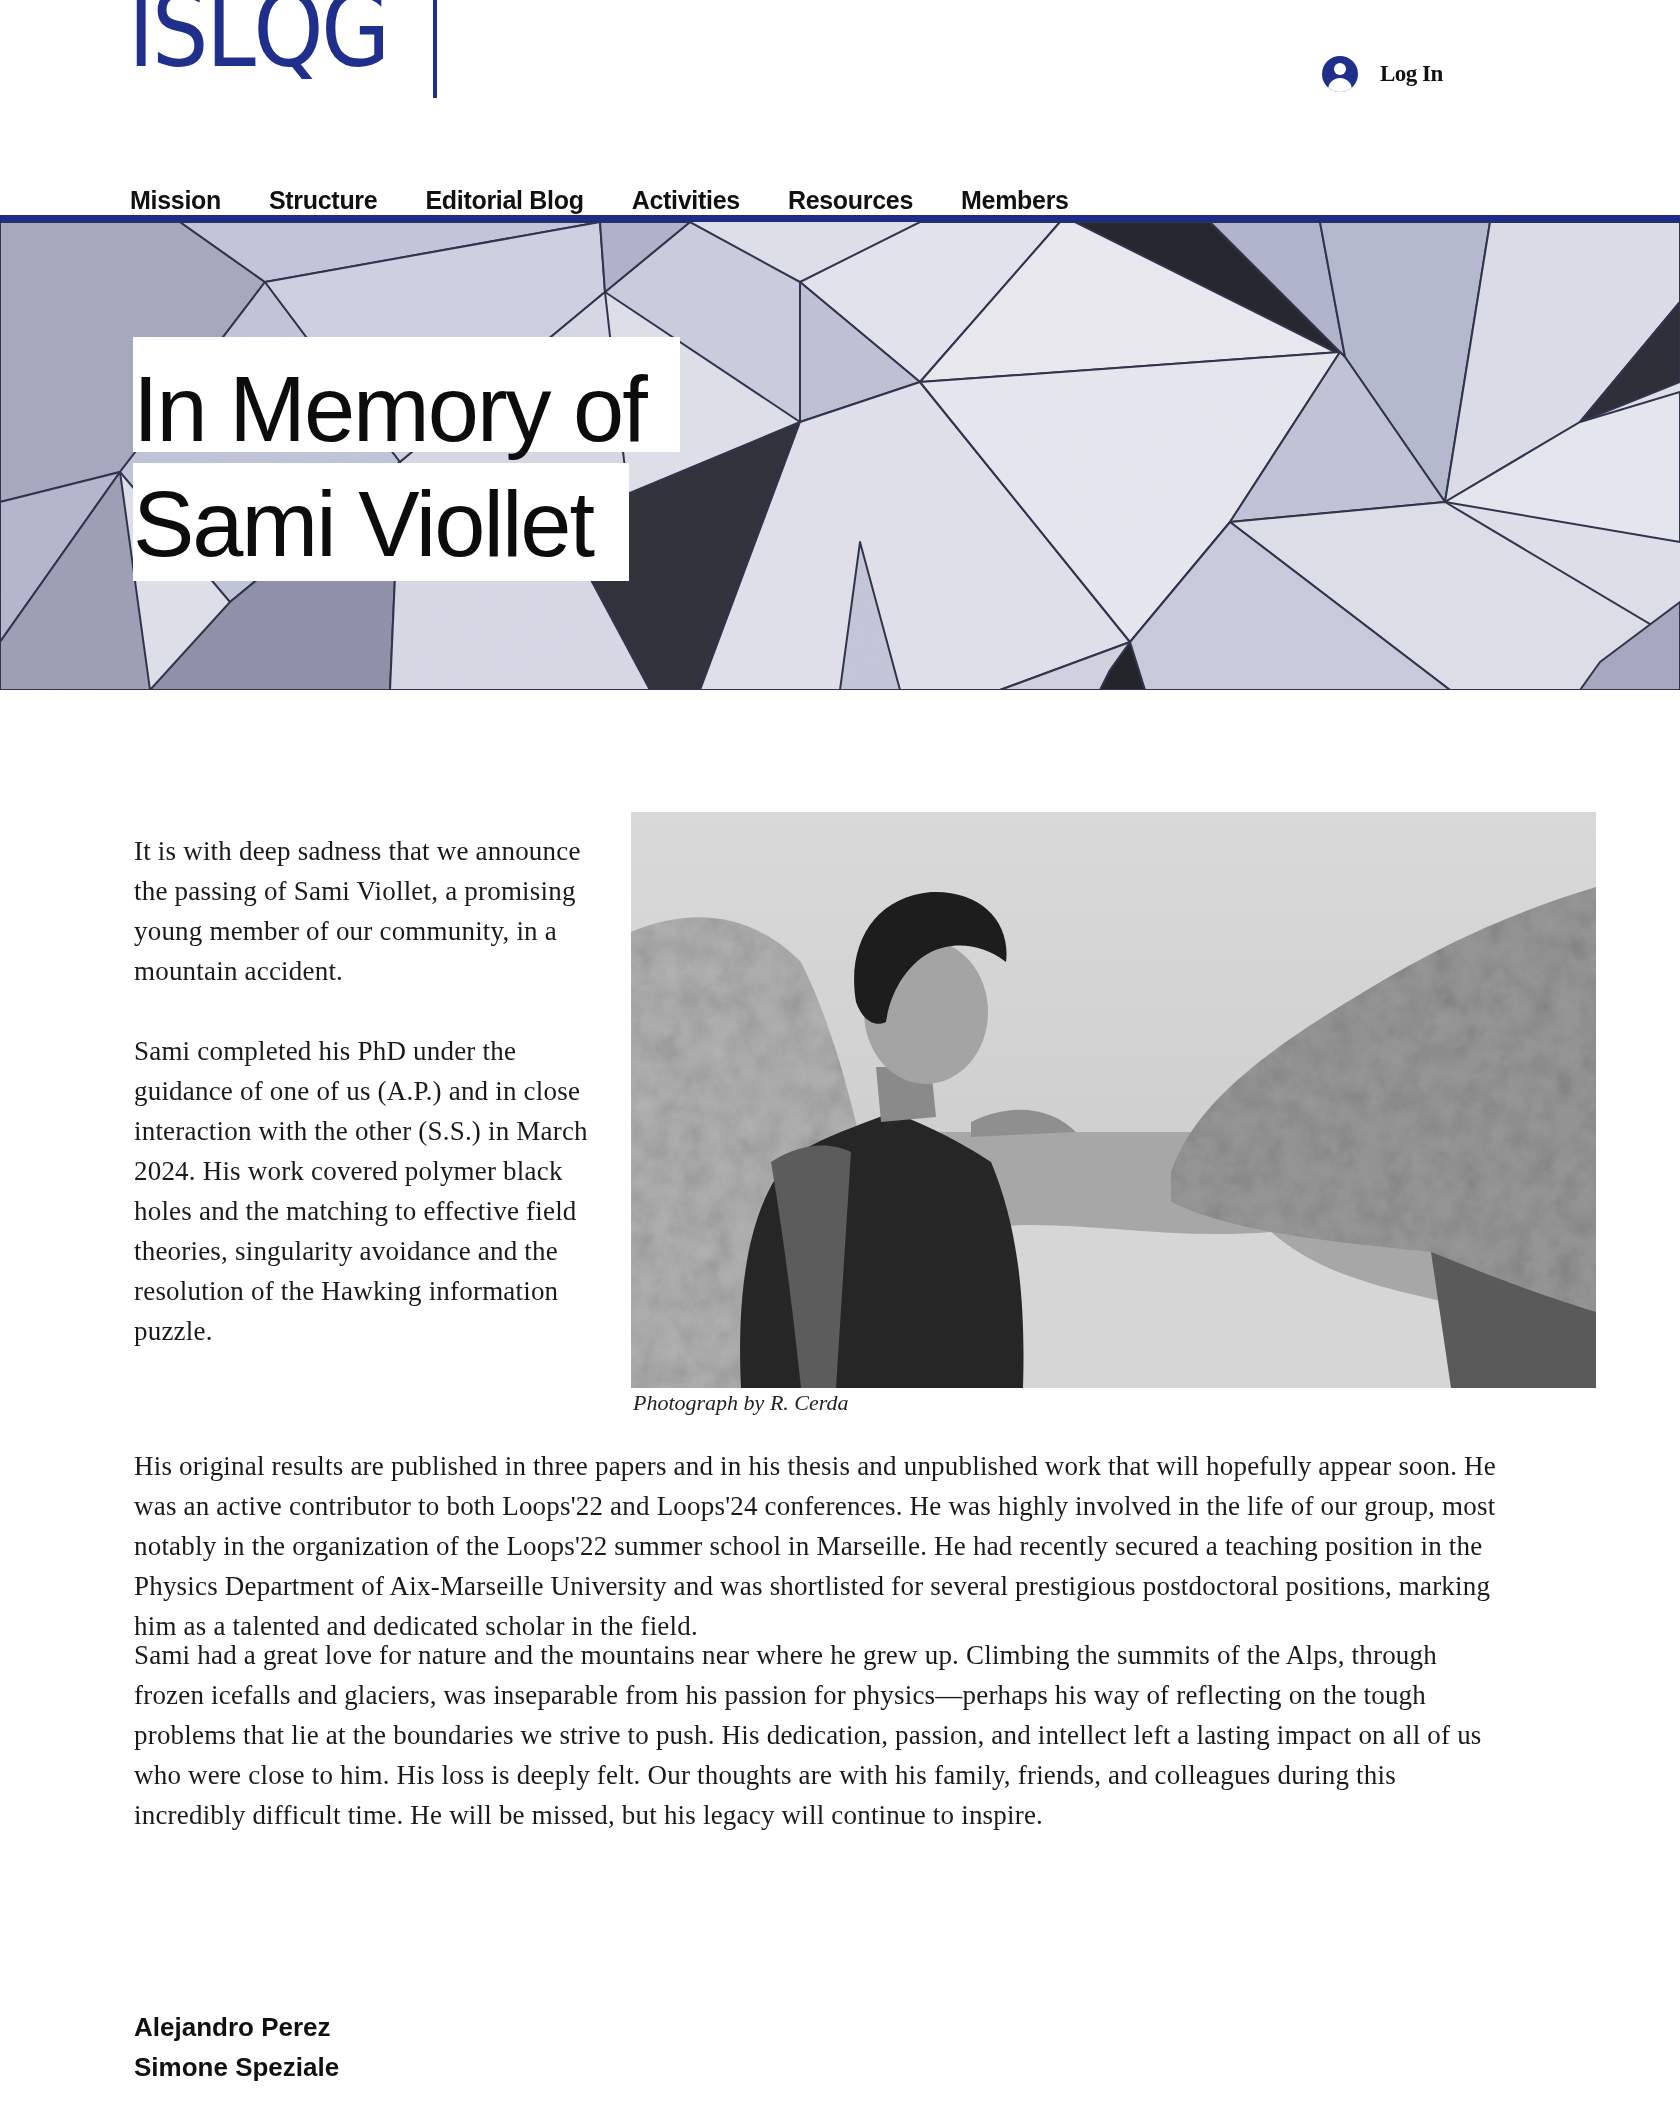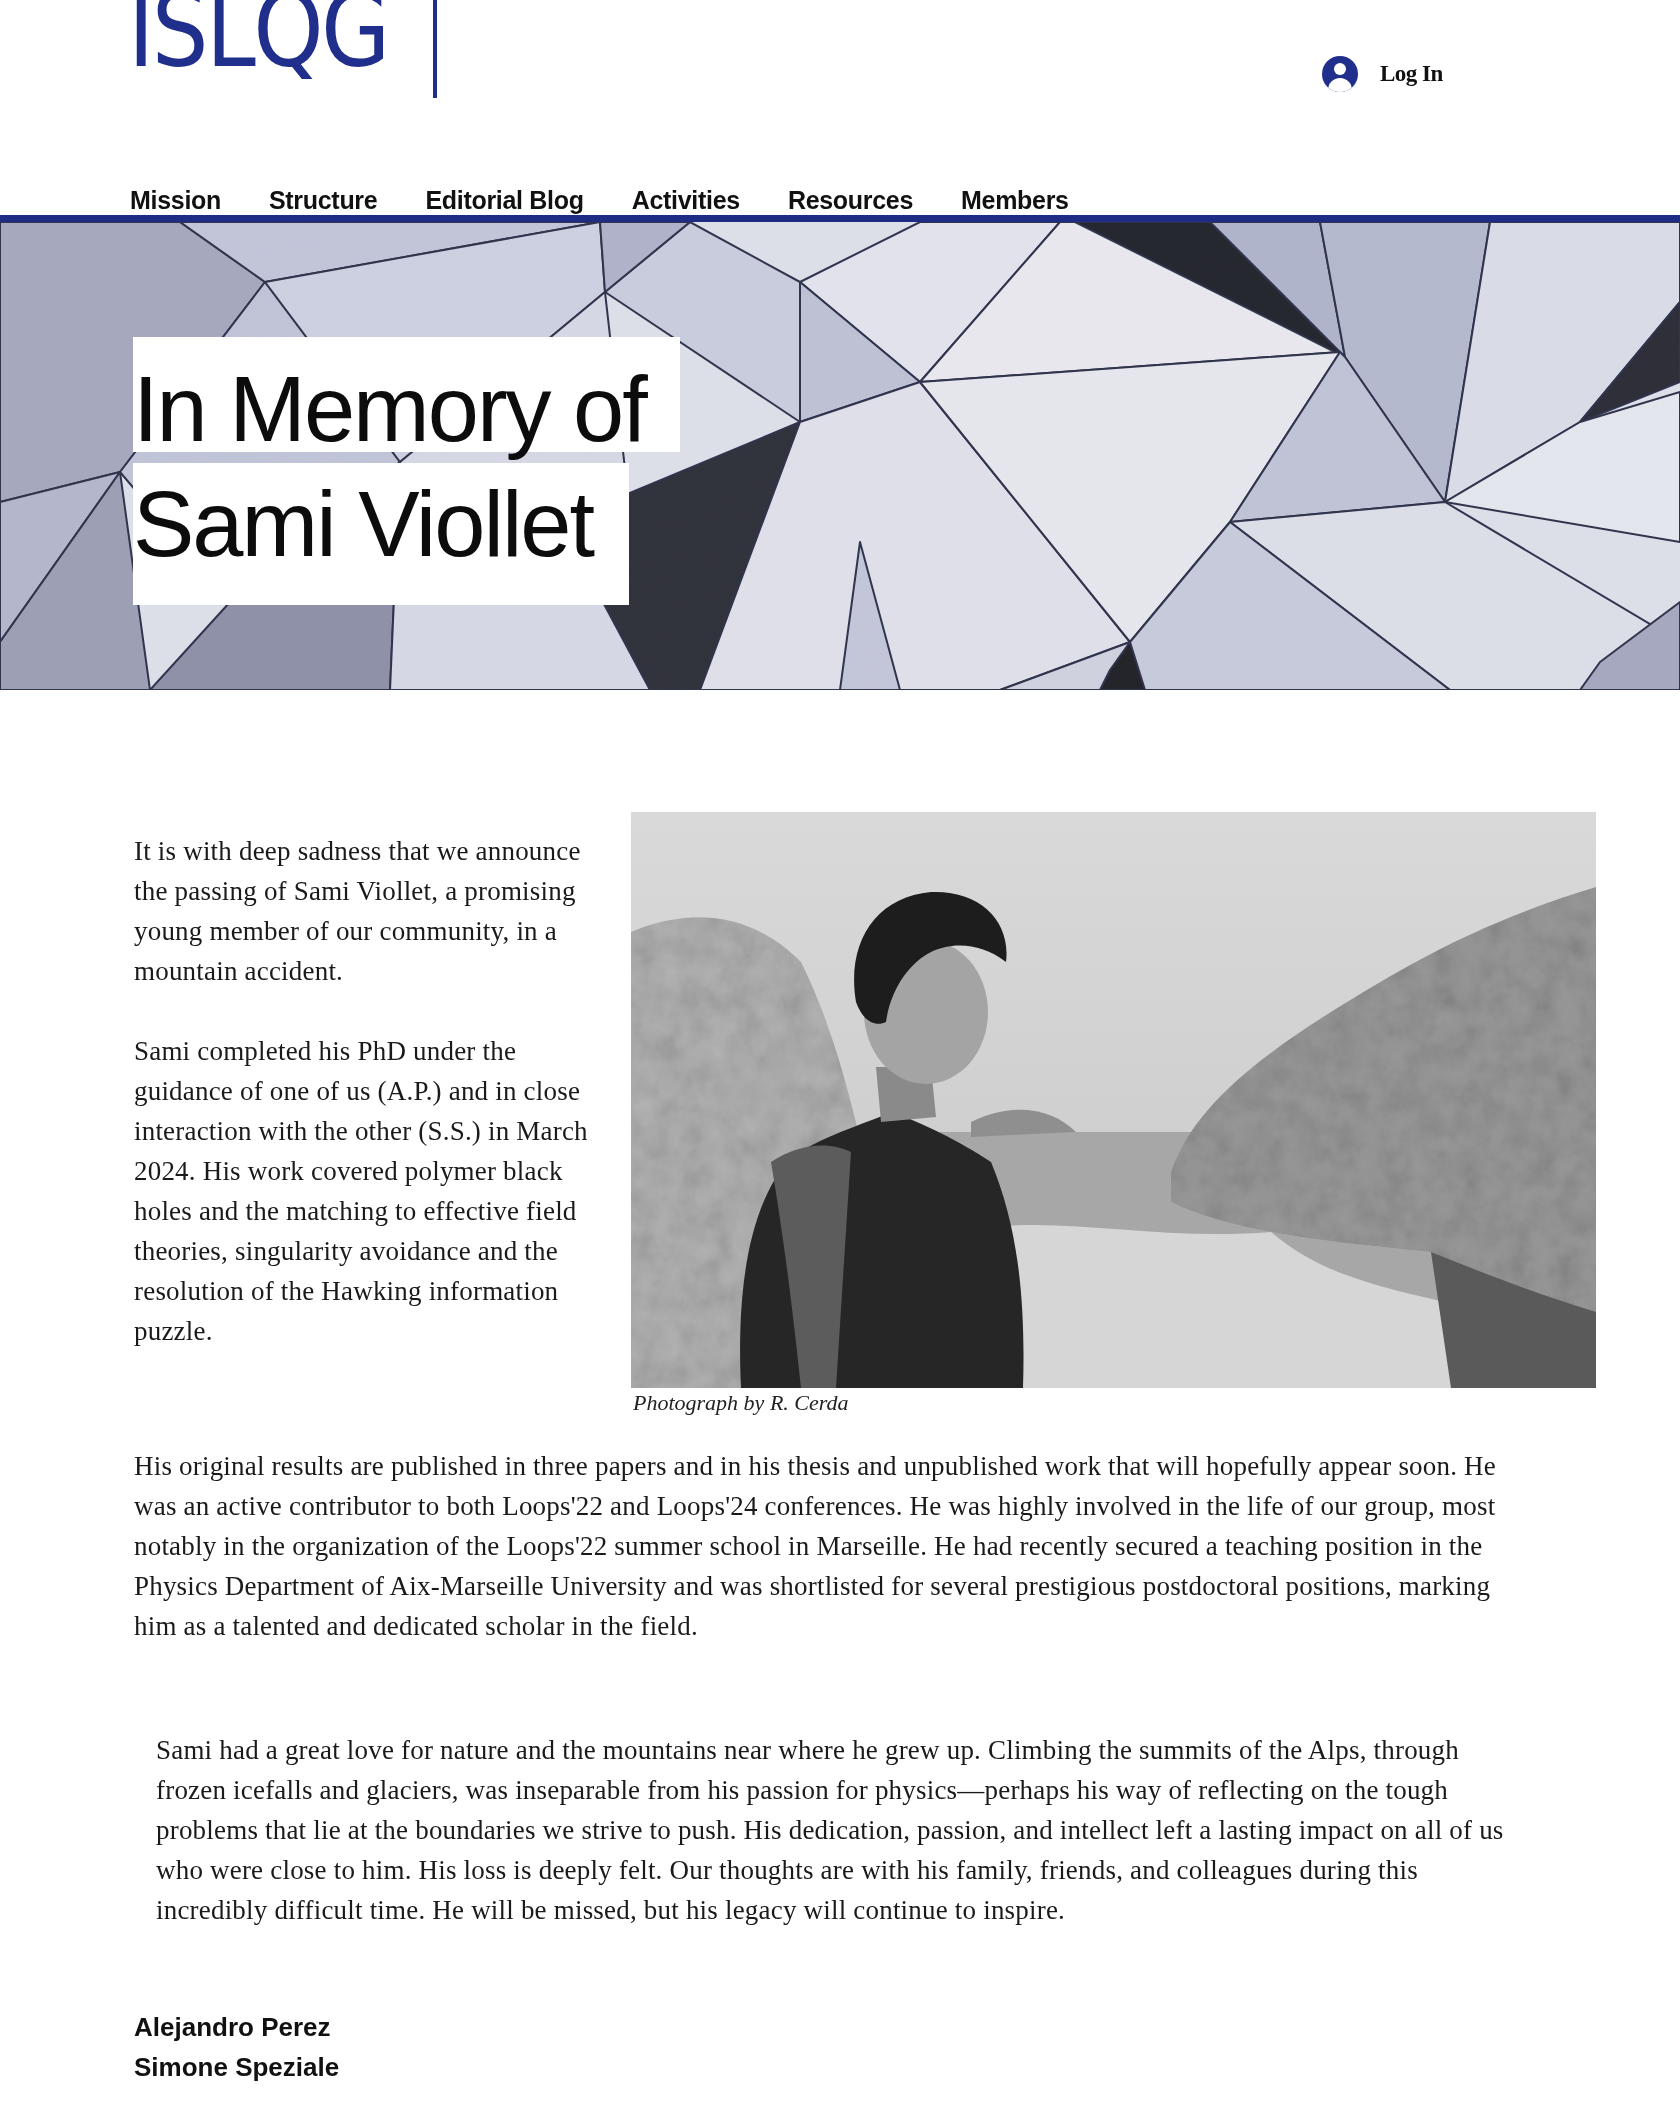--- a/index.html
+++ b/index.html
@@ -19,32 +19,32 @@
   .nav a { font-family: "Liberation Sans", sans-serif; font-weight: bold; font-size: 25px; color: #111; text-decoration: none; margin-right: 48px; letter-spacing: -0.3px; cursor: pointer; margin-top: 36px; }
   .nav-rule { left: 0; top: 215px; width: 1680px; height: 7px; background: #1f2c86; }
 
   
   .banner { left: 0; top: 222px; width: 1680px; height: 468px; overflow: hidden; background: #dde0ea; }
   .banner svg { display: block; }
   .title-box { background: #fff; left: 133px; }
   .title-box span { font-family: "Liberation Sans", sans-serif; font-weight: normal; font-size: 92px; color: #0c0c0c; letter-spacing: -2px; line-height: 1; display: block; white-space: nowrap; }
   .tb1 { top: 337px; width: 547px; height: 115px; }
   .tb1 span { padding: 26px 0 0 0; }
-  .tb2 { top: 463px; width: 496px; height: 142px; }
+  .tb2 { top: 463px; width: 496px; height: 118px; }
   .tb2 span { padding: 15px 0 0 0; }
 
   
   .serif { font-family: "Liberation Serif", serif; font-size: 27px; line-height: 40px; color: #1a1a1a; letter-spacing: 0.2px; }
   .col-left { left: 134px; top: 809px; width: 470px; margin-top: 22px; }
   .col-left p { margin: 0 0 40px 0; }
   .photo { left: 631px; top: 812px; width: 965px; height: 576px; overflow: hidden; background: #cfcfcf; }
   .caption { left: 633px; top: 1390px; font-family: "Liberation Serif", serif; font-style: italic; font-size: 22px; color: #222; }
   .full { left: 134px; width: 1370px; }
   .p3 { top: 1446px; }
-  .p4 { top: 1730px; margin-left: 22px; }
+  .p4 { top: 1635px; }
   .full p { margin: 0; }
   .sig { left: 134px; font-family: "Liberation Sans", sans-serif; font-weight: bold; font-size: 26px; color: #111; }
   .sig1 { top: 2012px; }
   .sig2 { top: 2052px; }
 </style>
 </head>
 <body>
 
 <div class="abs logo">ISLQG</div>
 <div class="abs logo-bar"></div>

